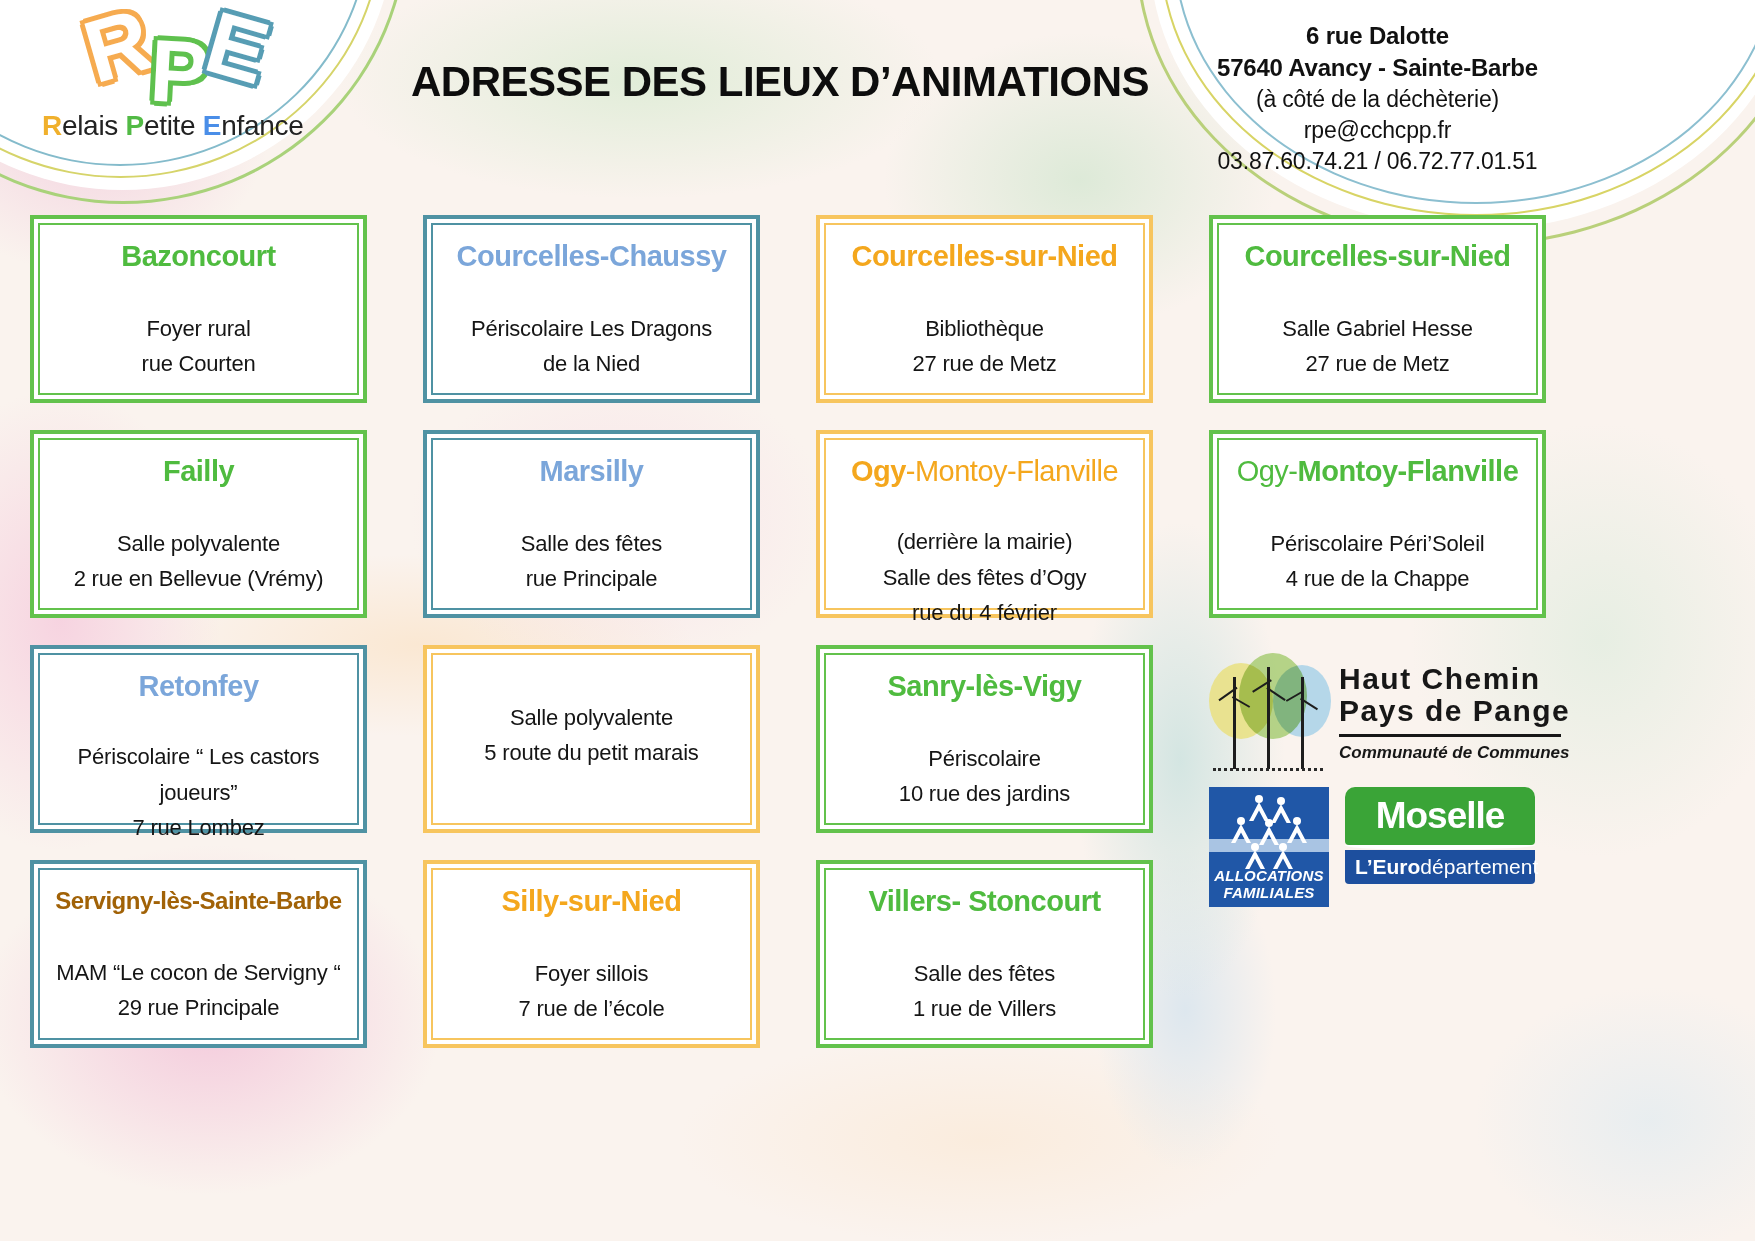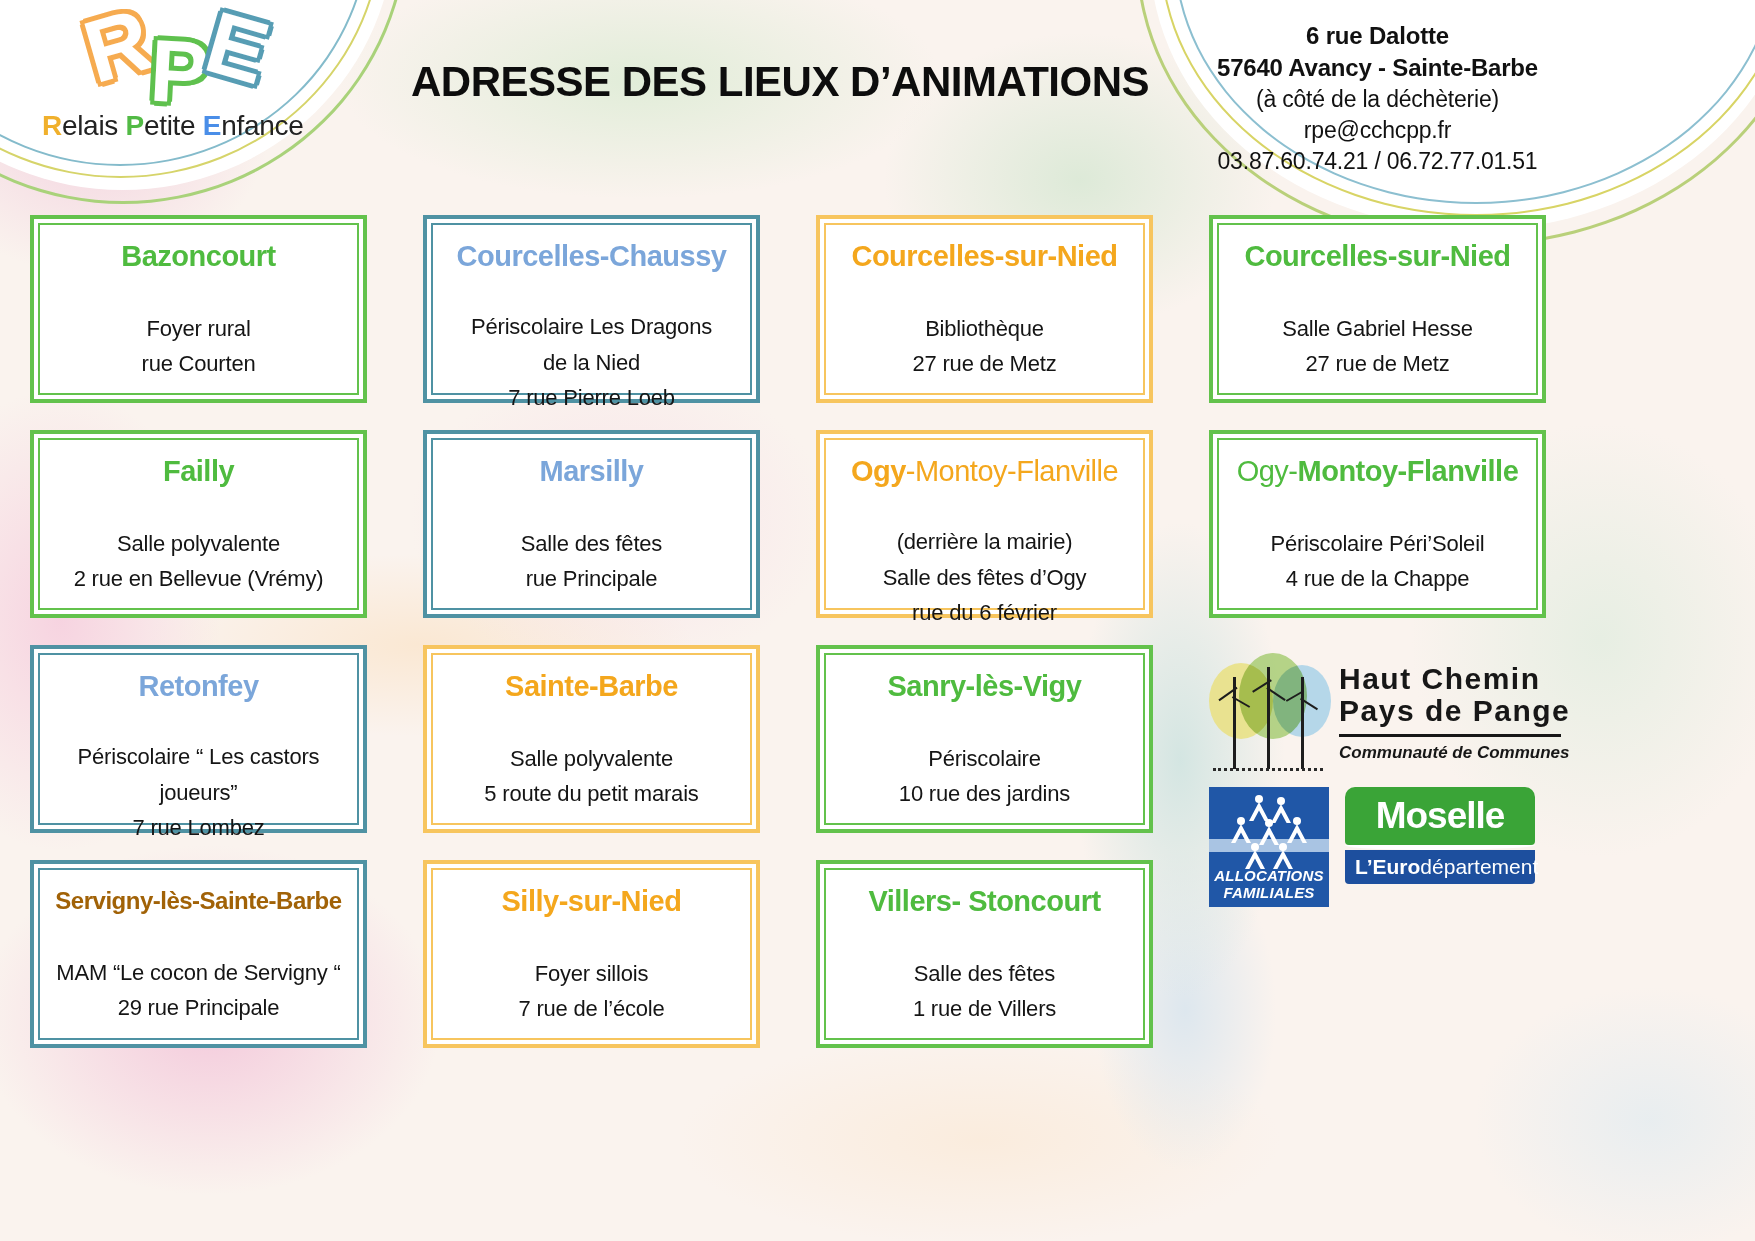--- a/index.html
+++ b/index.html
@@ -157,21 +157,20 @@
         </div>
       </div>
     </div>
 
     <div class="card blue">
       <div class="card-inner">
         <div class="card-title"><span class="seg-b">Courcelles-Chaussy</span></div>
         <div class="card-body">
           <div>Périscolaire Les Dragons</div>
           <div>de la Nied</div>
-          <div>7 rue Pierre Loeb</div>
         </div>
       </div>
     </div>
 
     <div class="card orange">
       <div class="card-inner">
         <div class="card-title"><span class="seg-b">Courcelles-sur-Nied</span></div>
         <div class="card-body">
           <div>Bibliothèque</div>
           <div>27 rue de Metz</div>
@@ -208,21 +207,21 @@
         </div>
       </div>
     </div>
 
     <div class="card orange">
       <div class="card-inner">
         <div class="card-title"><span class="seg-b">Ogy</span><span class="seg-r">-Montoy-Flanville</span></div>
         <div class="card-body">
           <div>(derrière la mairie)</div>
           <div>Salle des fêtes d’Ogy</div>
-          <div>rue du 6 février</div>
+          <div>rue du 4 février</div>
         </div>
       </div>
     </div>
 
     <div class="card green">
       <div class="card-inner">
         <div class="card-title"><span class="seg-r">Ogy-</span><span class="seg-b">Montoy-Flanville</span></div>
         <div class="card-body">
           <div>Périscolaire Péri’Soleil</div>
           <div>4 rue de la Chappe</div>
@@ -237,21 +236,20 @@
         <div class="card-body">
           <div>Périscolaire “ Les castors</div>
           <div>joueurs”</div>
           <div>7 rue Lombez</div>
         </div>
       </div>
     </div>
 
     <div class="card orange">
       <div class="card-inner">
-        <div class="card-title"><span class="seg-b">Sainte-Barbe</span></div>
         <div class="card-body">
           <div>Salle polyvalente</div>
           <div>5 route du petit marais</div>
         </div>
       </div>
     </div>
 
     <div class="card green">
       <div class="card-inner">
         <div class="card-title"><span class="seg-b">Sanry-lès-Vigy</span></div>

